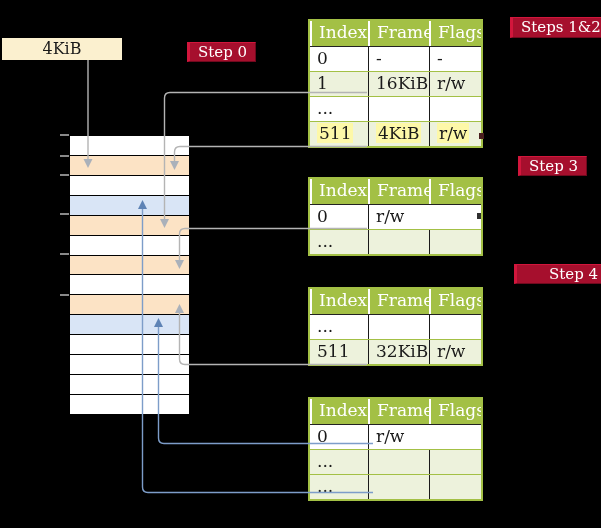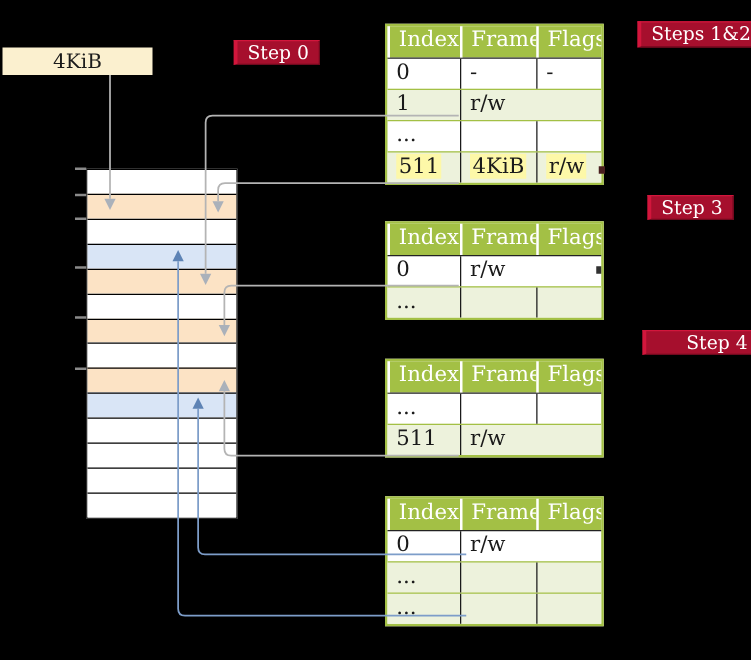--- a/index.html
+++ b/index.html
@@ -14,21 +14,21 @@
     position:absolute; left:2px; top:38px; width:120px; height:22px;
     background:#fbf0cf; text-align:center; font-size:16px; line-height:22px;
   }
   
   .badge {
     position:absolute; background:#a60f2d; color:#fff;
     font-size:15px; line-height:18px; padding:0 8px; white-space:nowrap;
     border-top:1px solid #d2163c; border-left:3px solid #d2163c;
     border-bottom:1px solid #70091e; border-right:1px solid #70091e;
   }
-  #badge-step0   { left:187px; top:32px; }
+  #badge-step0   { left:187px; top:42px; }
   #badge-steps12 { left:510px; top:17px; line-height:19px; }
   #badge-step3   { left:518px; top:156px; }
   #badge-step4   { left:514px; top:264px;padding-left:32px; }
   
   .memcol {
     position:absolute; left:69px; top:135px; width:121px; height:280px;
     border:1px solid #000; background:#fff; display:flex; flex-direction:column;
   }
   .mrow { flex:1; border-top:1px solid #000; }
   .mrow:first-child { border-top:none; }
@@ -102,20 +102,21 @@
         <div class="tcell">Frame</div>
         <div class="tcell">Flags</div>
       </div>
       <div class="trow">
         <div class="tcell"><span>0</span></div>
         <div class="tcell"><span>-</span></div>
         <div class="tcell"><span>-</span></div>
       </div>
       <div class="trow shade">
         <div class="tcell"><span>1</span></div>
+        <div class="tcell"><span>16KiB</span></div>
         <div class="tcell"><span>r/w</span></div>
       </div>
       <div class="trow">
         <div class="tcell"><span>...</span></div>
         <div class="tcell"></div>
         <div class="tcell"></div>
       </div>
       <div class="trow shade">
         <div class="tcell"><span class="hl">511</span></div>
         <div class="tcell"><span class="hl">4KiB</span></div>
@@ -144,20 +145,21 @@
         <div class="tcell">Frame</div>
         <div class="tcell">Flags</div>
       </div>
       <div class="trow">
         <div class="tcell"><span>...</span></div>
         <div class="tcell"></div>
         <div class="tcell"></div>
       </div>
       <div class="trow shade">
         <div class="tcell"><span>511</span></div>
+        <div class="tcell"><span>32KiB</span></div>
         <div class="tcell"><span>r/w</span></div>
       </div>
     </div>
   <div class="ptable" id="table4">
       <div class="trow thead">
         <div class="tcell">Index</div>
         <div class="tcell">Frame</div>
         <div class="tcell">Flags</div>
       </div>
       <div class="trow">

